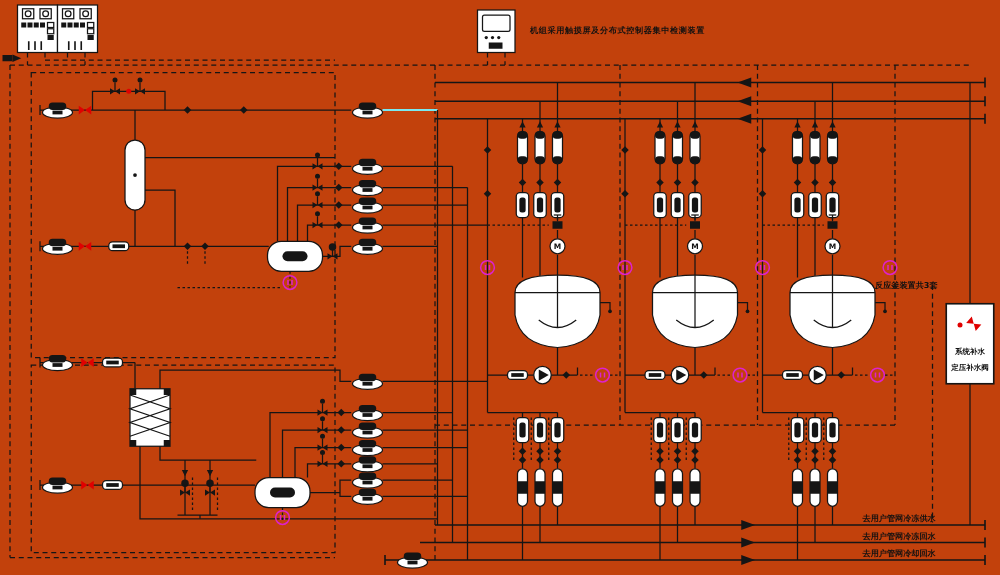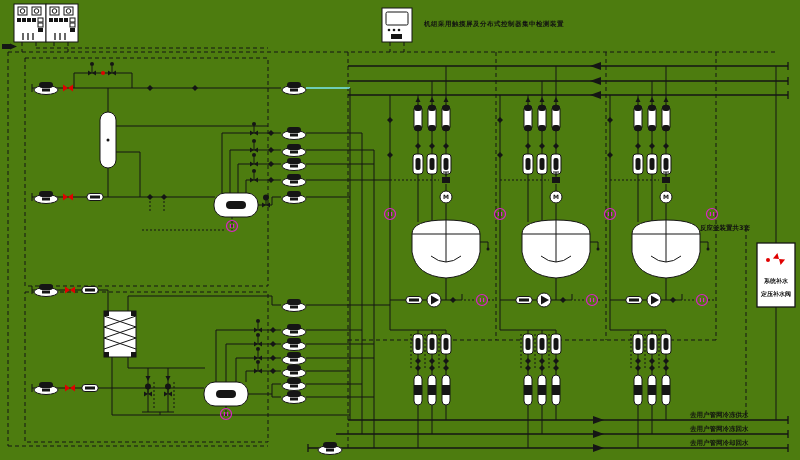--- a/index.html
+++ b/index.html
@@ -1,16 +1,16 @@
 <!DOCTYPE html>
 <html><head>
 <meta charset="utf-8">
 <style>
   html,body{margin:0;padding:0;background:#fff;}
-  .wrap{position:relative;width:800px;height:460px;background:#4d7c0f;overflow:hidden;
+  .wrap{position:relative;width:800px;height:460px;background:#c2410c;overflow:hidden;
         font-family:"DejaVu Sans",sans-serif;}
   svg{display:block}
   svg text{font-family:"DejaVu Sans",sans-serif;fill:#111;}
   .p  {fill:none;stroke:#151515;stroke-width:1;}
   .p2 {fill:none;stroke:#151515;stroke-width:1.3;}
   .pd {fill:none;stroke:#151515;stroke-width:1;stroke-dasharray:4 3;}
   .pdf{fill:none;stroke:#151515;stroke-width:1;stroke-dasharray:2 2;}
   .cy {fill:none;stroke:#7ae8f0;stroke-width:1.6;}
   .mg {fill:none;stroke:#dd22cc;stroke-width:1.2;}
   .blk{fill:#151515;stroke:none;}

